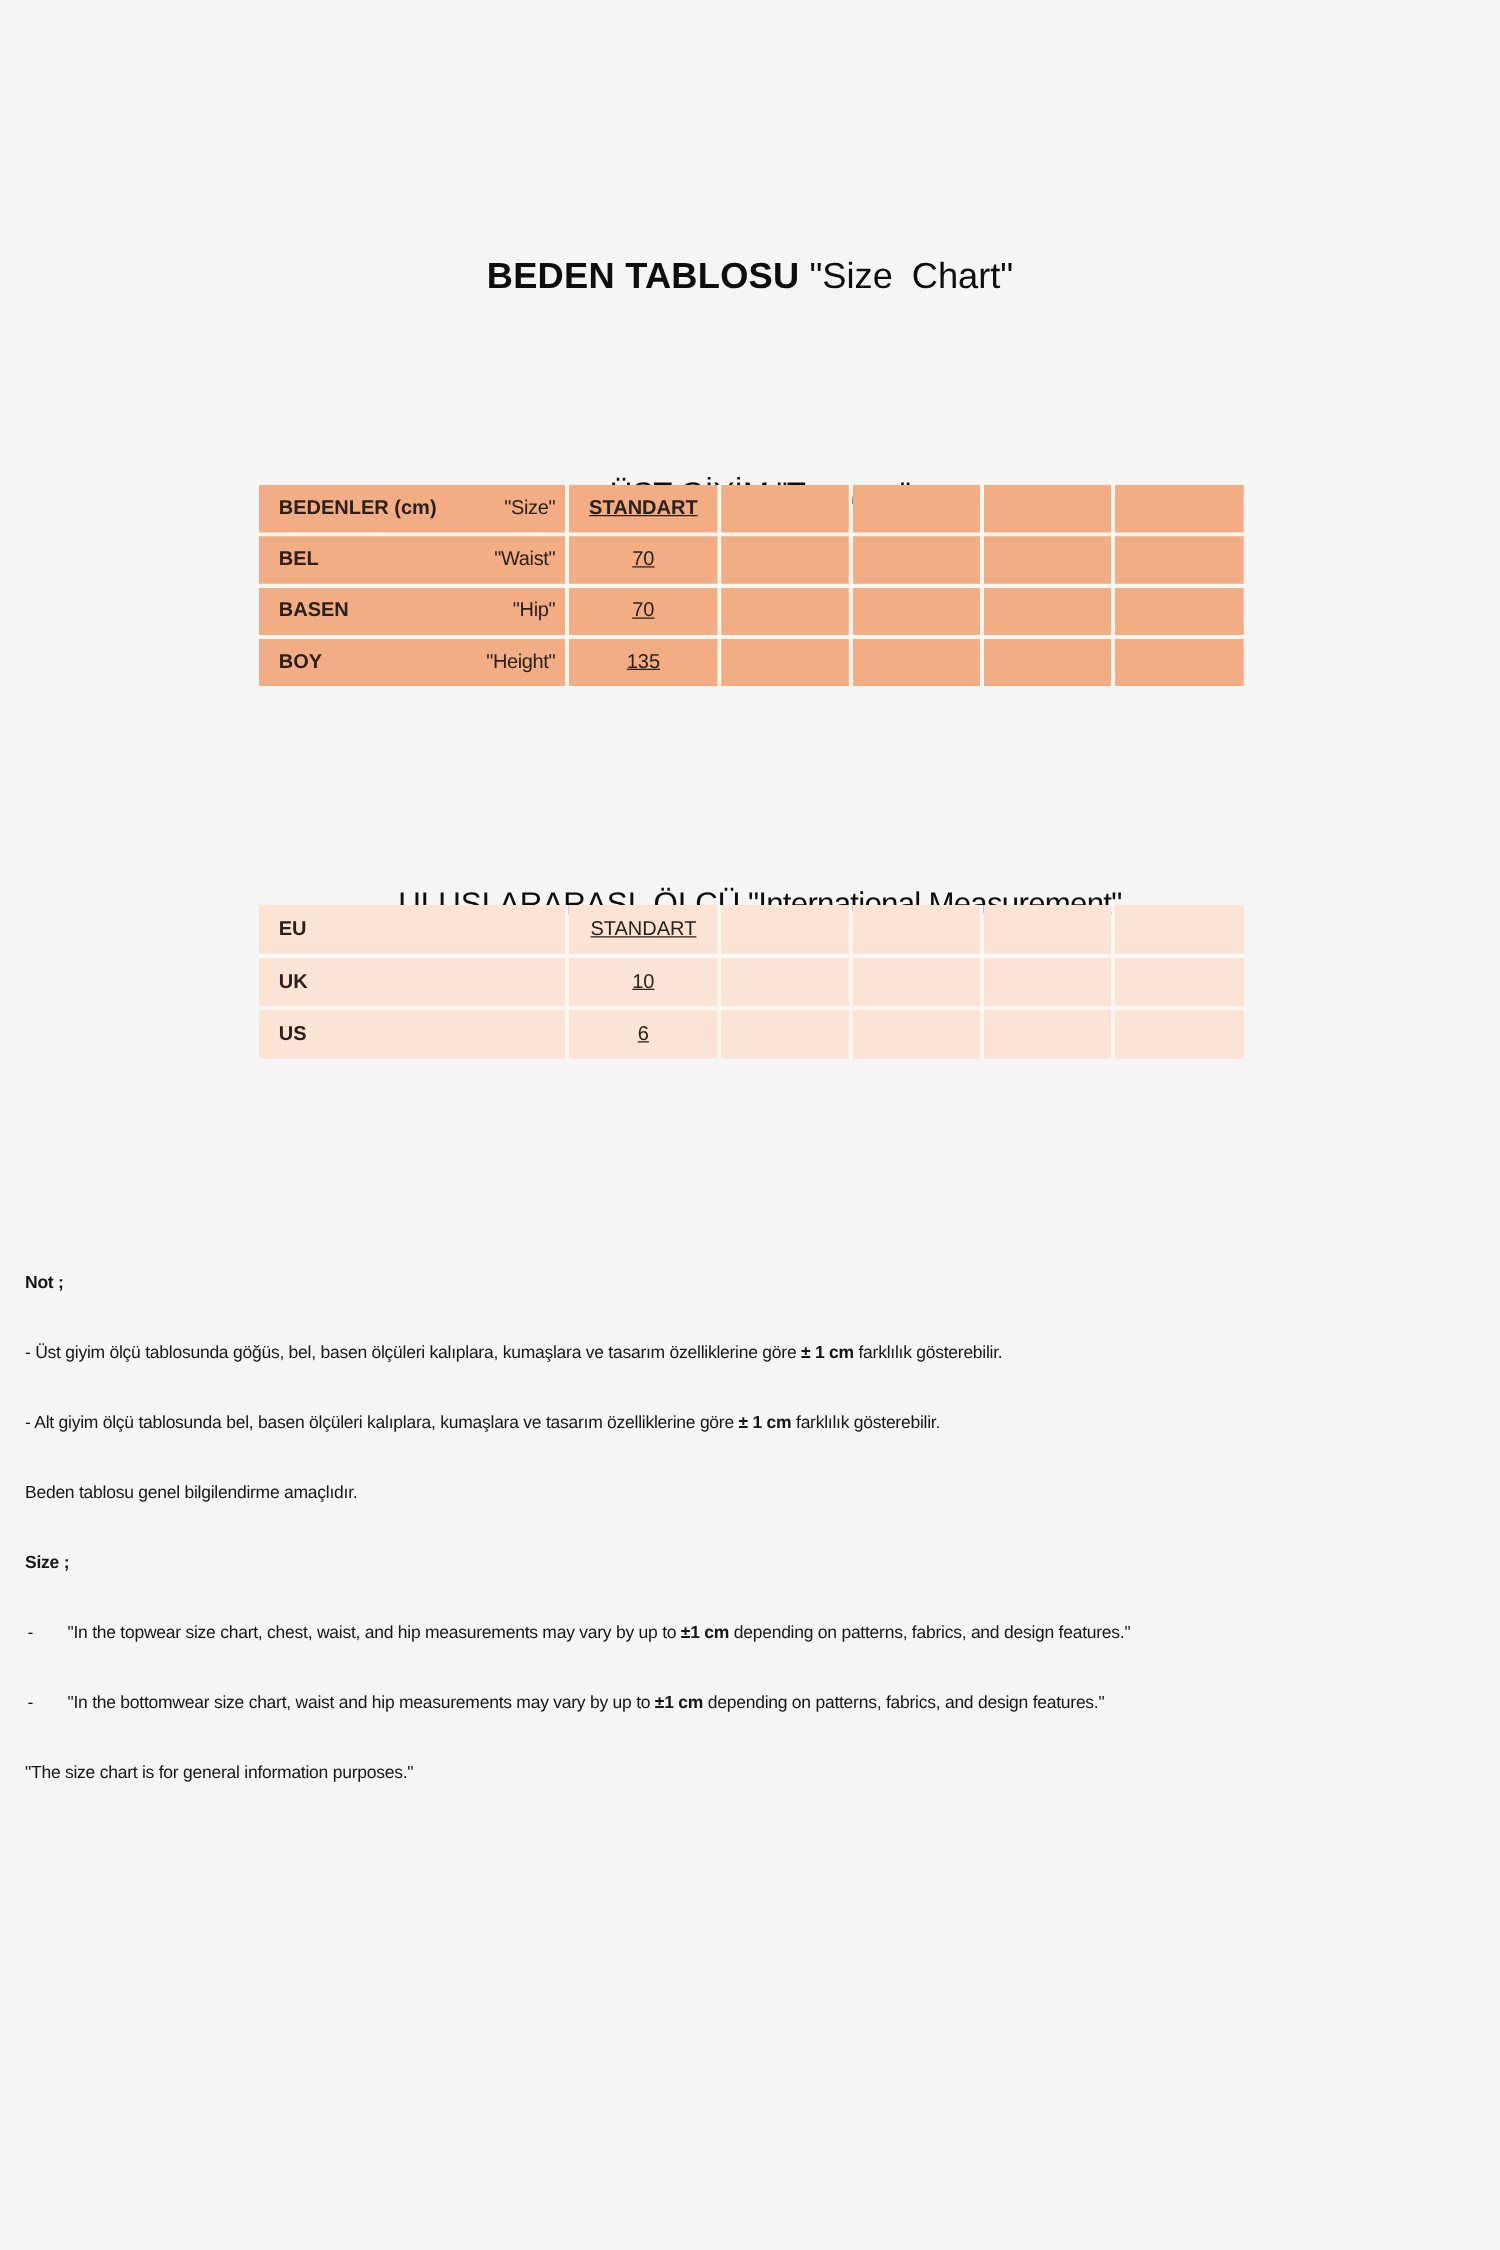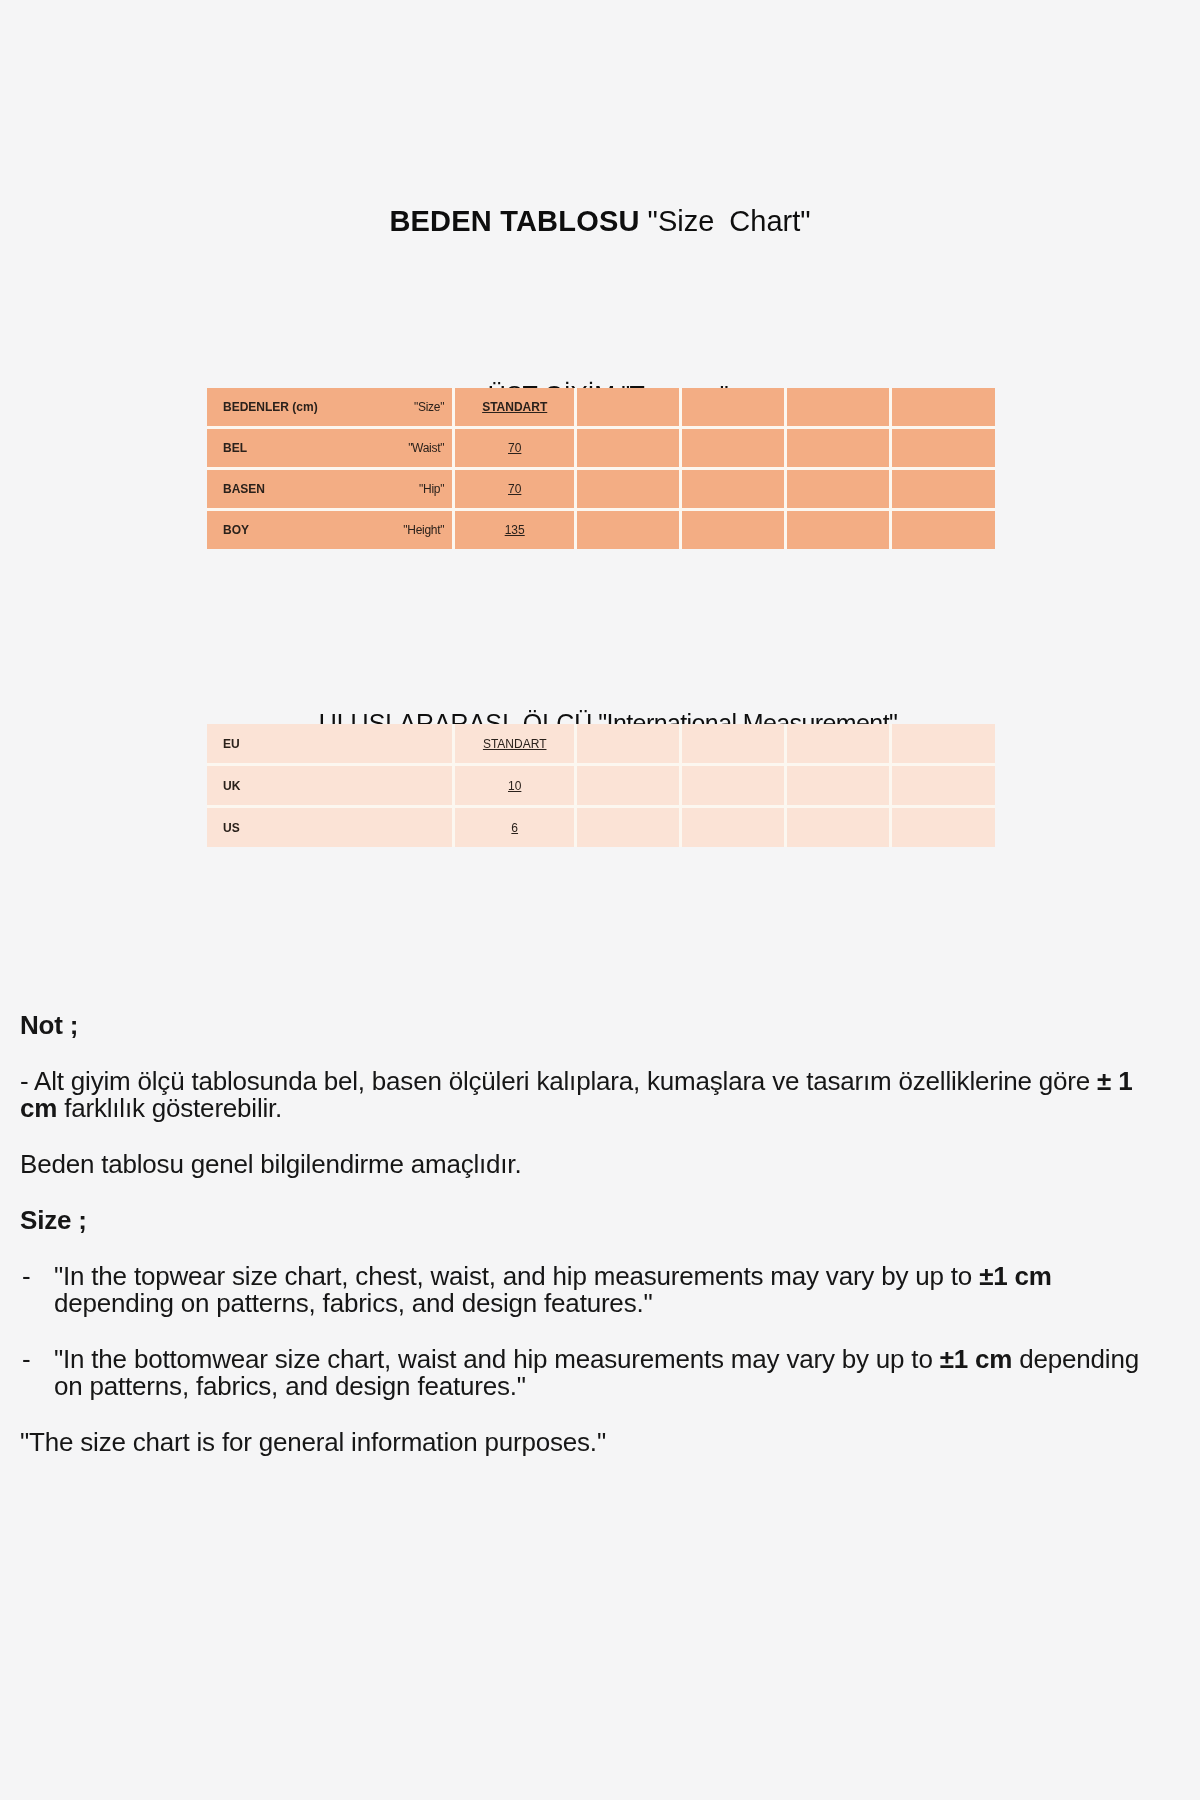--- a/index.html
+++ b/index.html
@@ -37,21 +37,21 @@
   .section-heading .secondary { font-weight: 400; letter-spacing: -0.6px; margin-left: 6px; }
   #heading-topwear { top: 352px; }
   #heading-international { top: 680px; }
 
   table.size-table {
     position: absolute;
     left: 207px;
     width: 788px;
     border-collapse: collapse;
     table-layout: fixed;
-    font-size: 12px;
+    font-size: 16px;
     color: #2a211b;
   }
   #topwear-table { top: 388px; }
   #international-table { top: 724px; }
   table.size-table td {
     border: 3px solid var(--divider, #fcf7f0);
     padding: 0 8px;
     height: 38px;
     vertical-align: middle;
     overflow: hidden;
@@ -73,21 +73,21 @@
   td.label-cell .label-tr { font-weight: 700; }
   td.label-cell .label-en { font-weight: 400; letter-spacing: -0.3px; }
   td.value-cell { text-align: center; text-decoration: underline; }
   td.value-cell.header-value { font-weight: 700; }
 
   .notes {
     position: absolute;
     top: 1012px;
     left: 20px;
     width: 1148px;
-    font-size: 26px;
+    font-size: 14px;
     line-height: 27px;
     letter-spacing: -0.2px;
     color: #161616;
   }
   .notes p { margin: 0 0 29px 0; }
   .notes .note-heading { font-weight: 700; }
   .notes .seg-bold { font-weight: 700; }
   .notes p.bullet { position: relative; padding-left: 34px; }
   .notes p.bullet .marker { position: absolute; left: 2px; top: 0; }
 </style>
@@ -215,19 +215,20 @@
         <td>&nbsp;</td>
         <td>&nbsp;</td>
         <td>&nbsp;</td>
         <td>&nbsp;</td>
       </tr>
     </tbody>
 </table>
 
 <div class="notes">
     <p class="note-heading">Not ;</p>
+    <p><span class="seg-regular">- Üst giyim ölçü tablosunda göğüs, bel, basen ölçüleri kalıplara, kumaşlara ve tasarım özelliklerine göre </span><span class="seg-bold">± 1 cm</span><span class="seg-regular"> farklılık gösterebilir.</span></p>
     <p><span class="seg-regular">- Alt giyim ölçü tablosunda bel, basen ölçüleri kalıplara, kumaşlara ve tasarım özelliklerine göre </span><span class="seg-bold">± 1 cm</span><span class="seg-regular"> farklılık gösterebilir.</span></p>
     <p>Beden tablosu genel bilgilendirme amaçlıdır.</p>
     <p class="note-heading">Size ;</p>
     <p class="bullet"><span class="marker">-</span><span class="seg-regular">"In the topwear size chart, chest, waist, and hip measurements may vary by up to </span><span class="seg-bold">±1 cm</span><span class="seg-regular"> depending on patterns, fabrics, and design features."</span></p>
     <p class="bullet"><span class="marker">-</span><span class="seg-regular">"In the bottomwear size chart, waist and hip measurements may vary by up to </span><span class="seg-bold">±1 cm</span><span class="seg-regular"> depending on patterns, fabrics, and design features."</span></p>
     <p>"The size chart is for general information purposes."</p>
   </div>
 
 </body></html>

